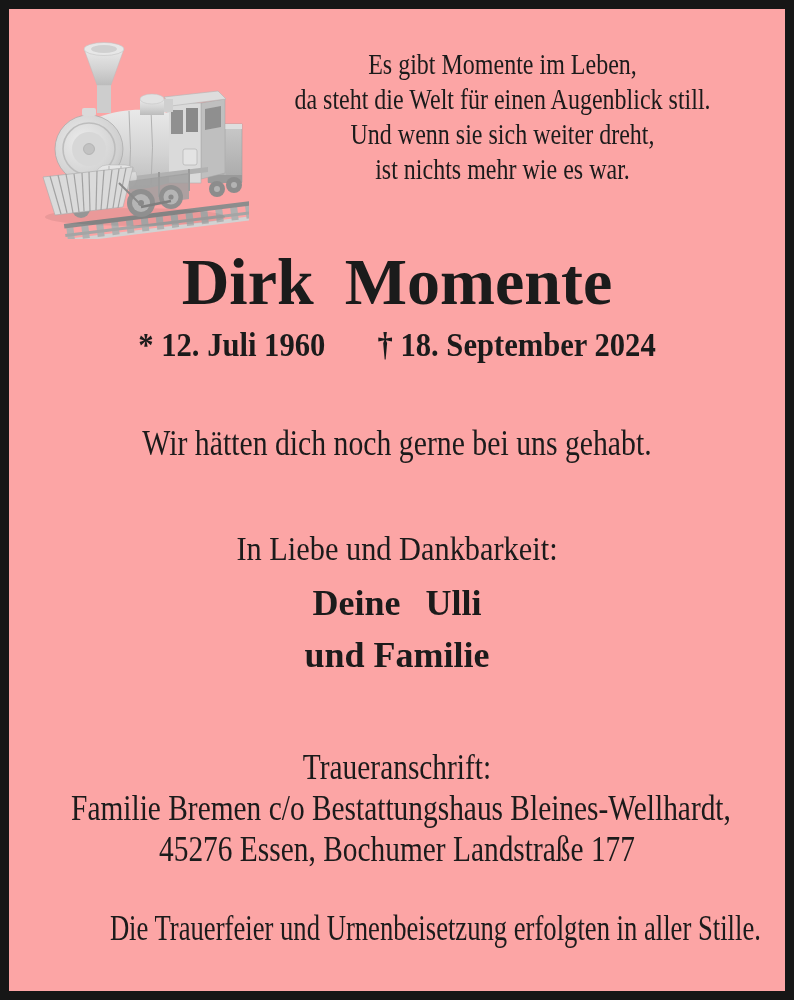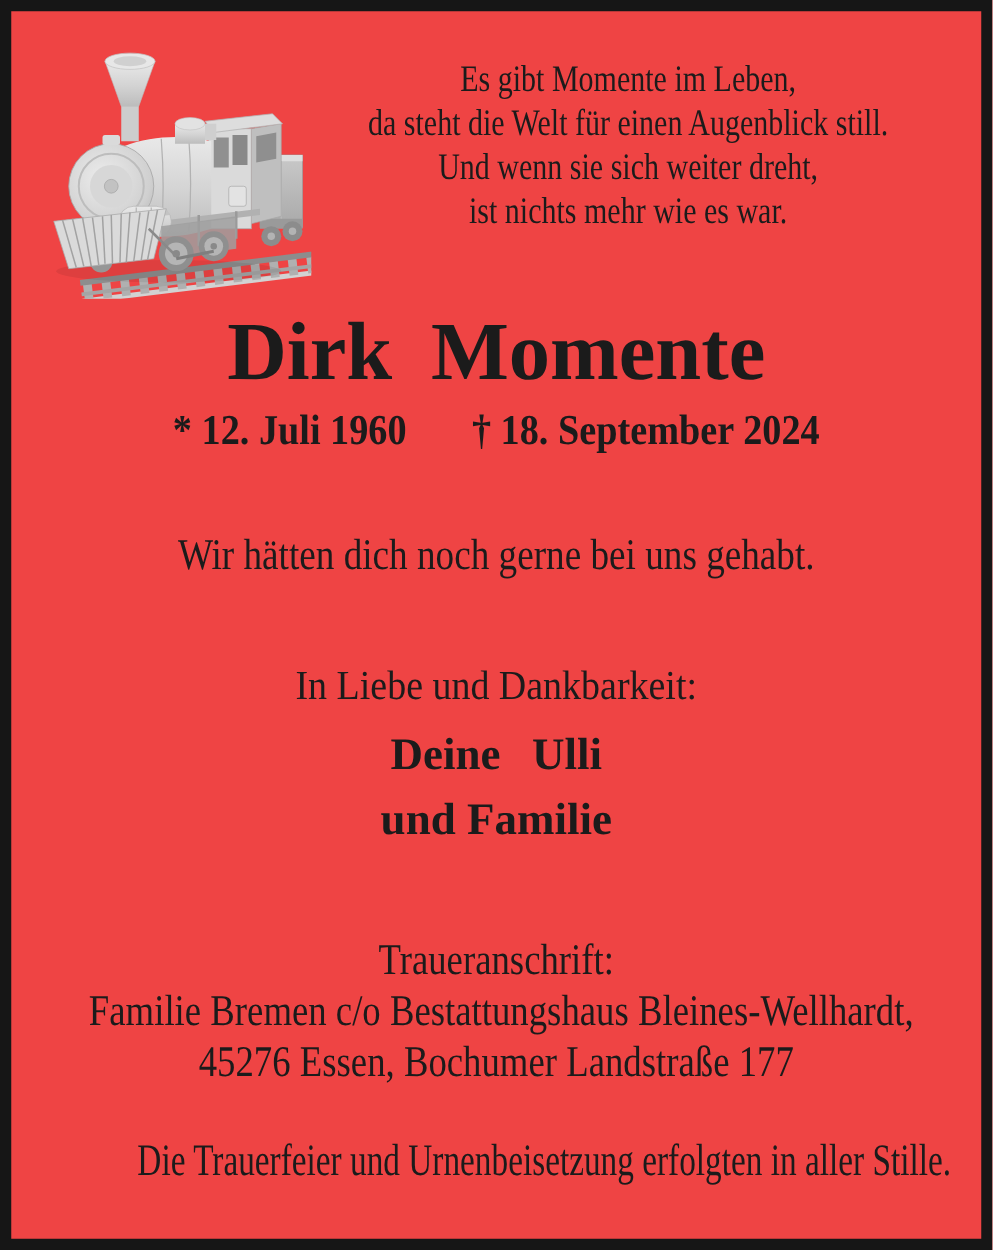--- a/index.html
+++ b/index.html
@@ -3,21 +3,21 @@
 <meta charset="utf-8">
 <style>
   * { margin:0; padding:0; box-sizing:border-box; }
   html,body { background:#ffffff; }
   body {
     width:794px; height:1000px; position:relative;
     font-family:"Liberation Serif","DejaVu Serif",serif;
   }
   .page {
     position:absolute; inset:0;
-    background:#ef4444;
+    background:#fca5a5;
     border:9px solid #161616;
     overflow:hidden;
   }
   .t {
     position:absolute; left:0; right:0;
     text-align:center; color:#1b1b1b;
     white-space:nowrap;
   }
   
   .loco { position:absolute; left:28px; top:22px; width:212px; height:208px; }

